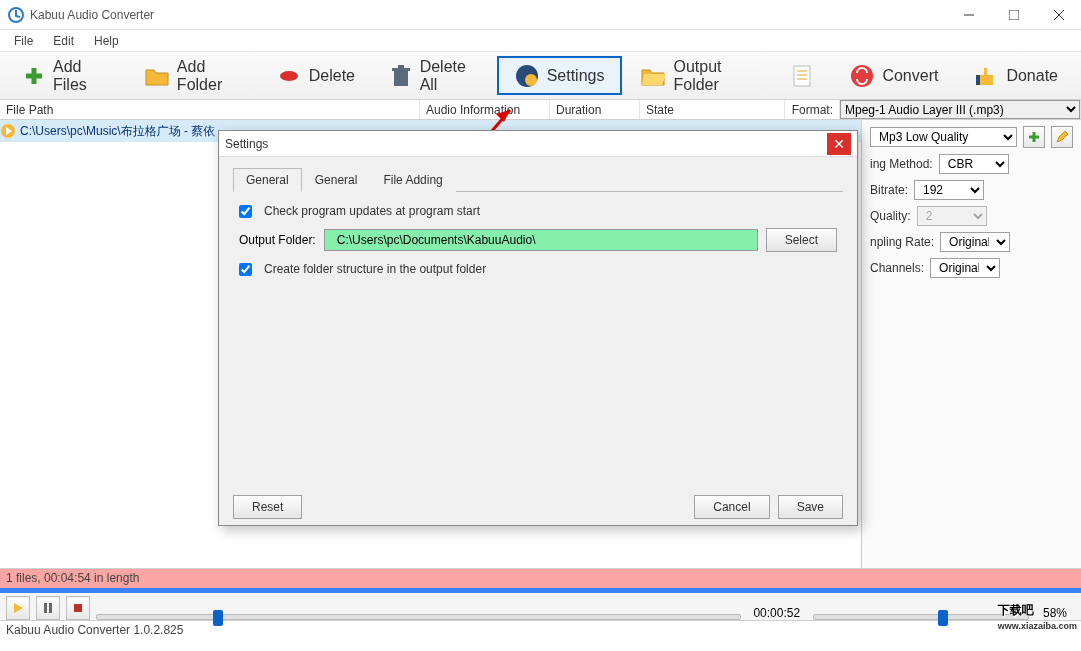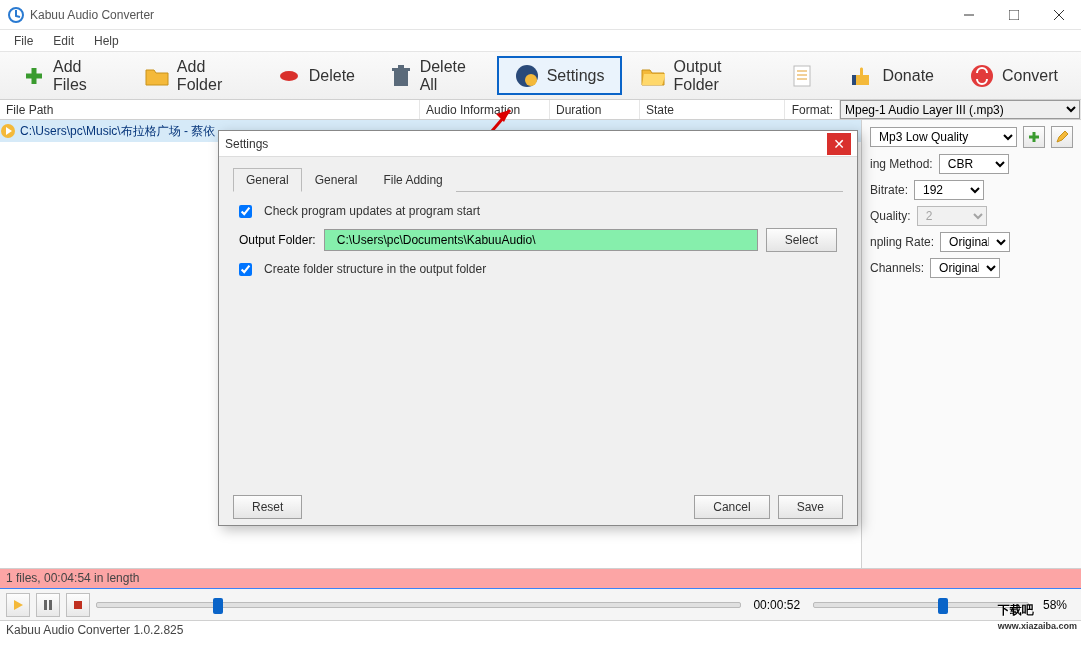--- a/index.html
+++ b/index.html
@@ -21,21 +21,21 @@
 .colhdr div{padding:0 6px;color:#333;border-right:1px solid #e6e6e6;height:100%;display:flex;align-items:center}
 .main{display:flex;height:448px}
 .filelist{flex:1;background:#fff;position:relative;overflow:hidden}
 .filerow{height:22px;background:#d6eaf8;display:flex;align-items:center;gap:4px}
 .filerow .play{width:16px;height:16px}
 .sidepanel{width:220px;border-left:1px solid #d0d0d0;padding:6px 8px;background:#fafafa}
 .field{display:flex;align-items:center;margin-bottom:6px;gap:6px}
 .field label{color:#333;text-align:right}
 .field select,.field input{border:1px solid #a0a0a0;height:20px;padding:0 4px;background:#fff}
 .statusbar{height:20px;border-top:1px solid #d0d0d0;padding:2px 6px;color:#444;background:#fca5a5}
-.playerbar{height:32px;border-top:1px solid #3b82f6;background:#f5f5f5;display:flex;align-items:center;padding:0 6px;gap:6px}
+.playerbar{height:32px;border-top:5px solid #3b82f6;background:#f5f5f5;display:flex;align-items:flex-end;padding:0 6px;gap:6px}
 .pbtn{width:24px;height:24px;border:1px solid #bfbfbf;background:linear-gradient(#fdfdfd,#e8e8e8);display:flex;align-items:center;justify-content:center}
 .slider{flex:1;height:6px;background:#e0e0e0;position:relative;border:1px solid #bbb;border-radius:2px}
 .slider .thumb{position:absolute;top:-5px;width:10px;height:16px;background:#0a64c8;border-radius:2px}
 .versionbar{height:20px;border-top:1px solid #d0d0d0;padding:2px 6px;color:#444}
 .dialog{position:absolute;left:218px;top:130px;width:640px;height:396px;background:#f0f0f0;border:1px solid #888;box-shadow:4px 4px 12px rgba(0,0,0,0.25)}
 .dlg-title{height:26px;background:#fff;display:flex;align-items:center;padding:0 6px;border-bottom:1px solid #ddd}
 .dlg-title span{flex:1;color:#333}
 .dlg-close{width:24px;height:22px;background:#d9302c;color:#fff;display:flex;align-items:center;justify-content:center;font-size:14px}
 .dlg-body{padding:10px 14px;height:330px}
 .tabs{display:flex;border-bottom:1px solid #bbb}
@@ -146,37 +146,37 @@
   <div class="tbtn">
     <span class="ico">
         <svg width="18" height="22">
           <rect x="1" y="1" width="16" height="20" fill="#fff" stroke="#bbb"></rect>
           <line x1="4" y1="6" x2="14" y2="6" stroke="#e4a030"></line>
           <line x1="4" y1="10" x2="14" y2="10" stroke="#e4a030"></line>
           <line x1="4" y1="14" x2="14" y2="14" stroke="#e4a030"></line>
         </svg>
       </span>
   </div>
+  <div class="tbtn convert">
+    <span class="ico">
+        <svg width="24" height="24">
+          <circle cx="12" cy="12" r="11" fill="#e23b3b"></circle>
+          <path d="M7 9a5 5 0 0 1 10 0M17 15a5 5 0 0 1-10 0" fill="none" stroke="#fff" stroke-width="2"></path>
+        </svg>
+      </span>
+    <span class="lbl">Convert</span>
+  </div>
   <div class="tbtn">
     <span class="ico">
         <svg width="22" height="22">
           <path d="M5 10h4V4c0-2 3-2 3 0v6h6v10H5z" fill="#f4b93a"></path>
           <rect x="1" y="10" width="4" height="10" fill="#2a4a7a"></rect>
         </svg>
       </span>
     <span class="lbl">Donate</span>
-  </div>
-  <div class="tbtn convert">
-    <span class="ico">
-        <svg width="24" height="24">
-          <circle cx="12" cy="12" r="11" fill="#e23b3b"></circle>
-          <path d="M7 9a5 5 0 0 1 10 0M17 15a5 5 0 0 1-10 0" fill="none" stroke="#fff" stroke-width="2"></path>
-        </svg>
-      </span>
-    <span class="lbl">Convert</span>
   </div>
 </div>
 
 <div class="colhdr">
   <div style="width:420px">File Path</div>
   <div style="width:130px">Audio Information</div>
   <div style="width:90px">Duration</div>
   <div style="width:145px">State</div>
   <div style="width:55px;justify-content:flex-end">Format:</div>
   <div style="flex:1;padding:0">

